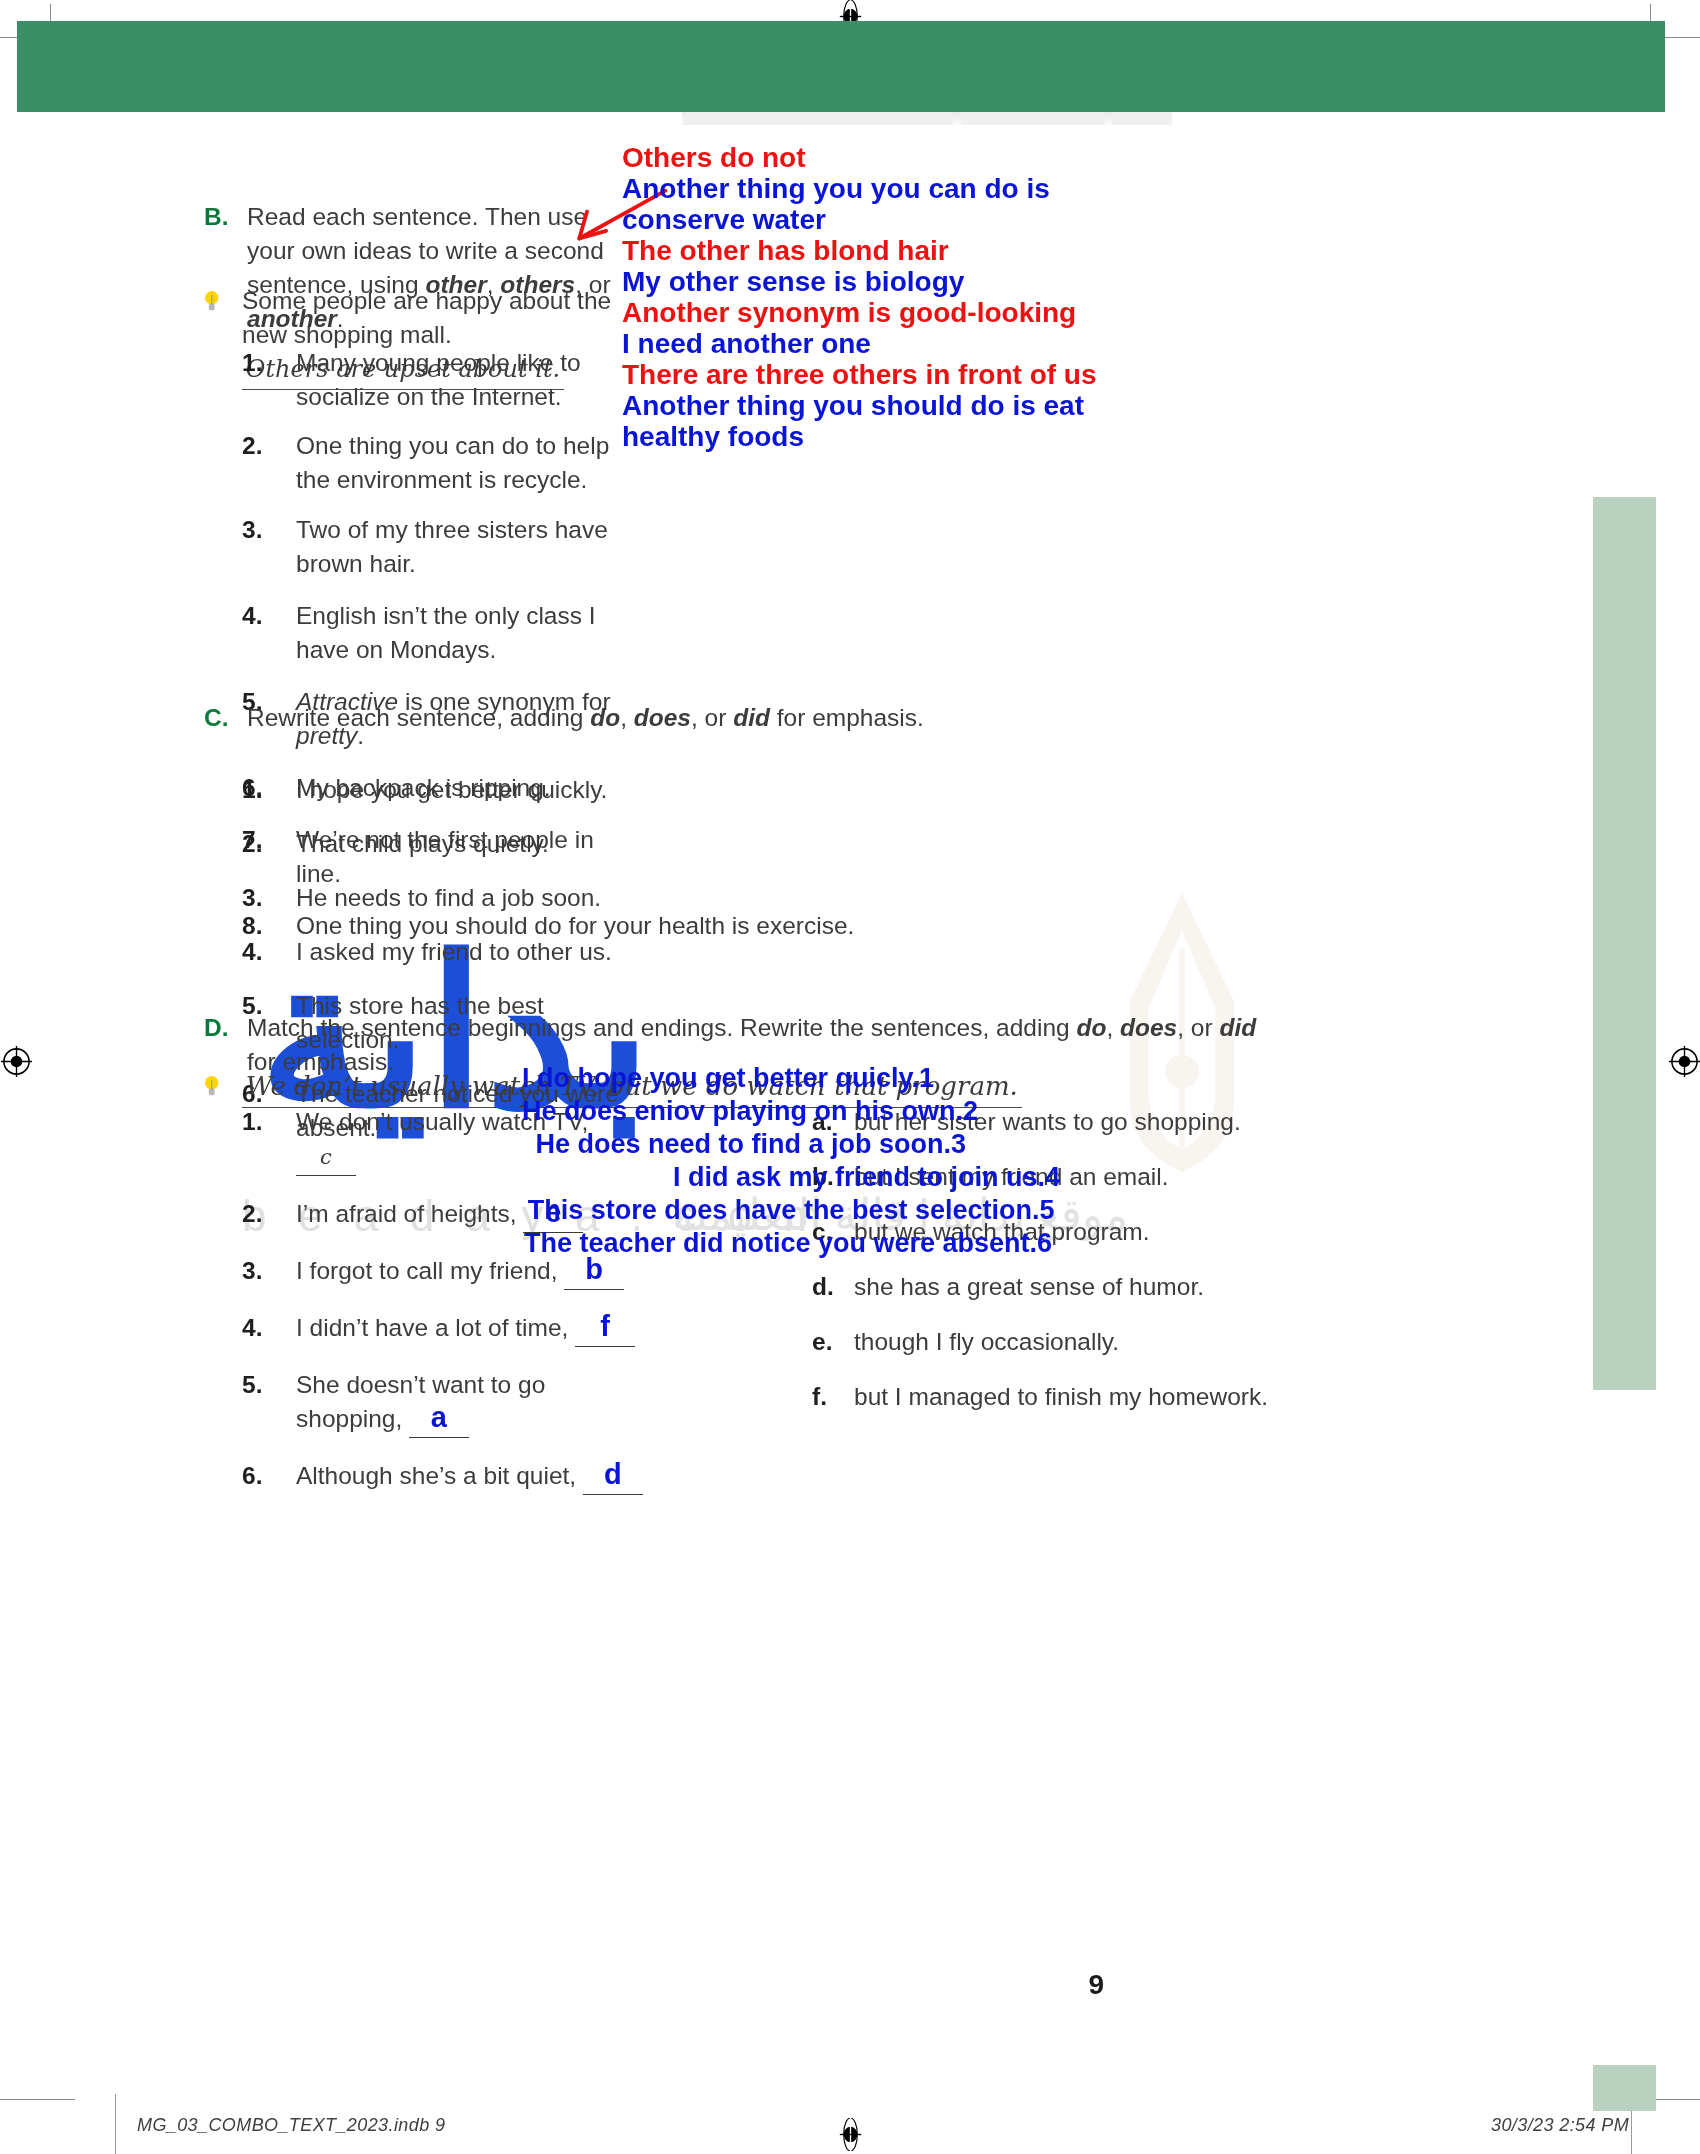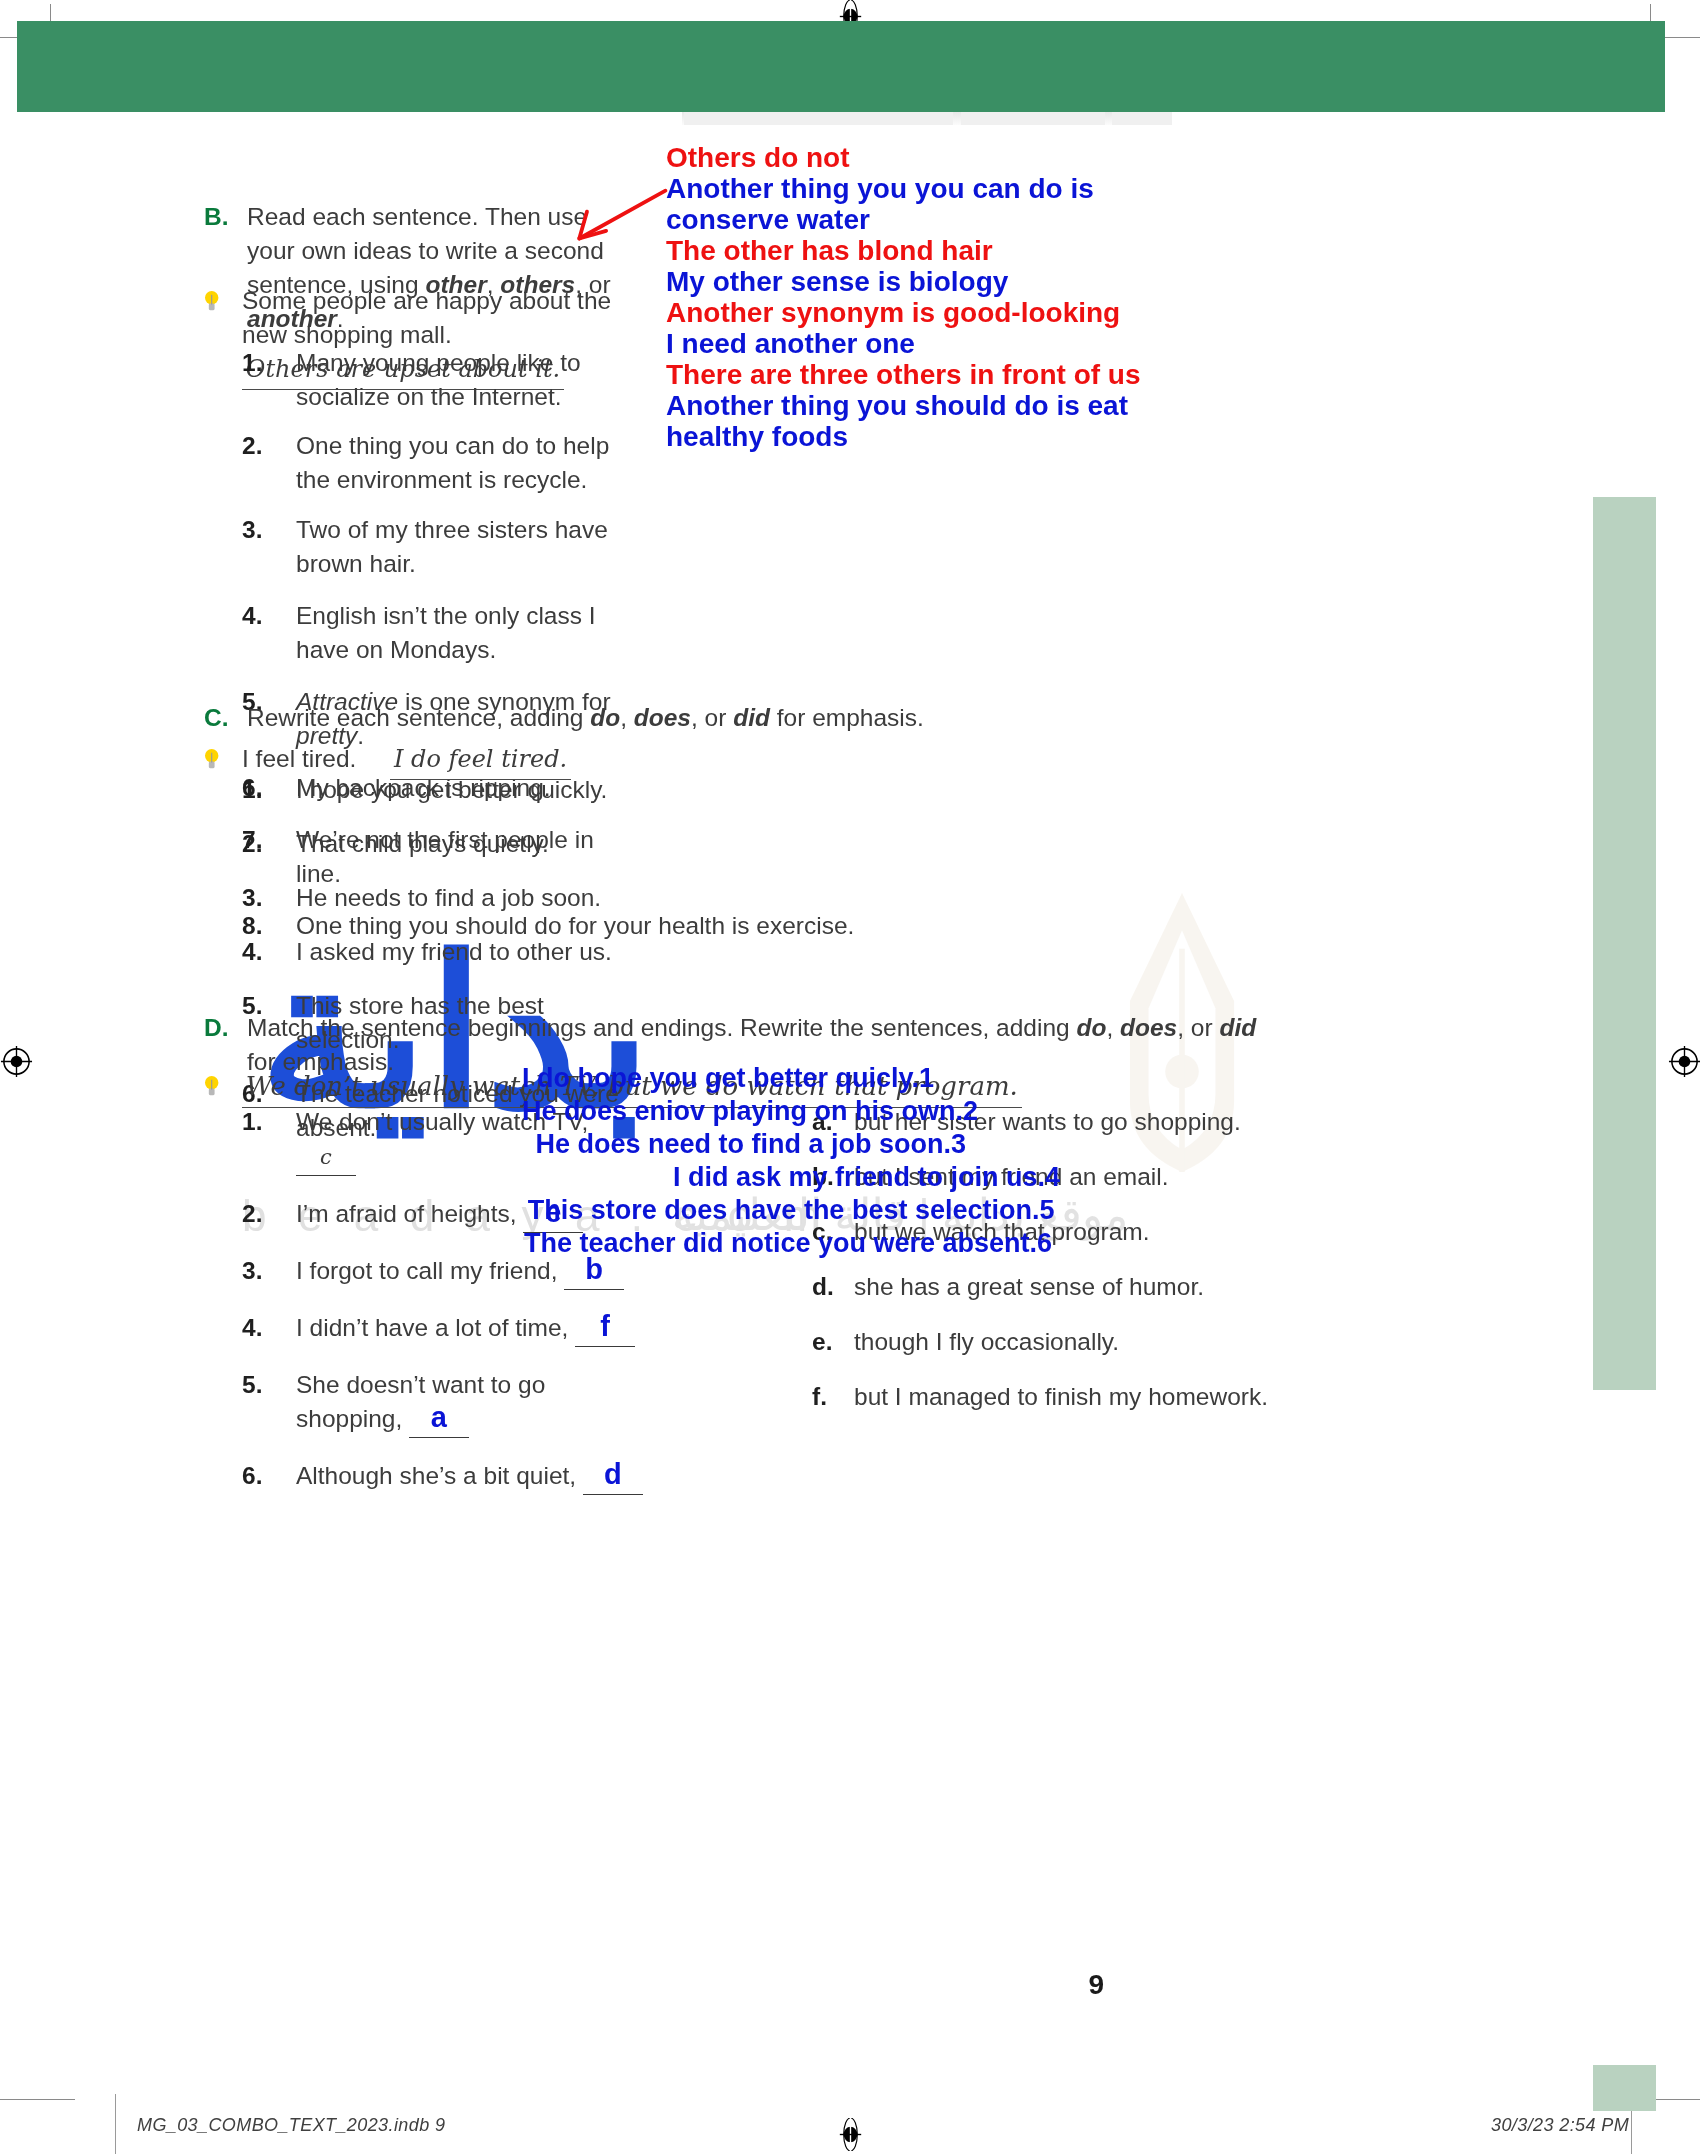--- a/index.html
+++ b/index.html
@@ -194,21 +194,21 @@
   }
 
   
   .anno {
     position: absolute;
     font-family: "Liberation Sans", sans-serif;
     font-weight: bold;
     z-index: 6;
   }
   .anno-top {
-    left: 666px;
+    left: 622px;
     top: 142px;
     width: 538px;
     font-size: 28px;
     line-height: 31px;
   }
   .anno-top div { margin: 0; }
   .anno-c {
     left: 522px;
     top: 1062px;
     width: 538px;
@@ -381,35 +381,20 @@
 
     <div class="blk" style="left:204px;top:701px;width:730px;">
       <div class="instr">
         <div class="letter">C.</div>
         <div>
           <span>Rewrite each sentence, adding </span><span class="bi">do</span><span>, </span><span class="bi">does</span><span>, or </span><span class="bi">did</span><span> for emphasis.</span>
         </div>
       </div>
     </div>
 
-    <div class="blk" style="left:204px;top:742px;width:538px;">
-      <div class="bulbrow">
-        <div>
-          <svg class="bulb" viewBox="0 0 16 24">
-            <circle cx="8" cy="8" r="7" fill="#ffd400"></circle>
-            <rect x="5" y="14" width="6" height="7" rx="1.4" fill="#b8b8b8"></rect>
-            <line x1="8" y1="5" x2="8" y2="15" stroke="#9a9a9a" stroke-width="1.2"></line>
-          </svg>
-        </div>
-        <div>
-          <span>I feel tired.</span>
-          <span class="hand" style="margin-left:27px;">I do feel tired.</span>
-        </div>
-      </div>
-    </div>
 
     <div class="blk" style="left:242px;top:773px;width:403px;">
       <div class="exrow" style="margin-bottom:20px;">
         <div class="num">1.</div>
         <div>I hope you get better quickly.</div>
       </div>
       <div class="exrow" style="margin-bottom:20px;">
         <div class="num">2.</div>
         <div>That child plays quietly.</div>
       </div>

